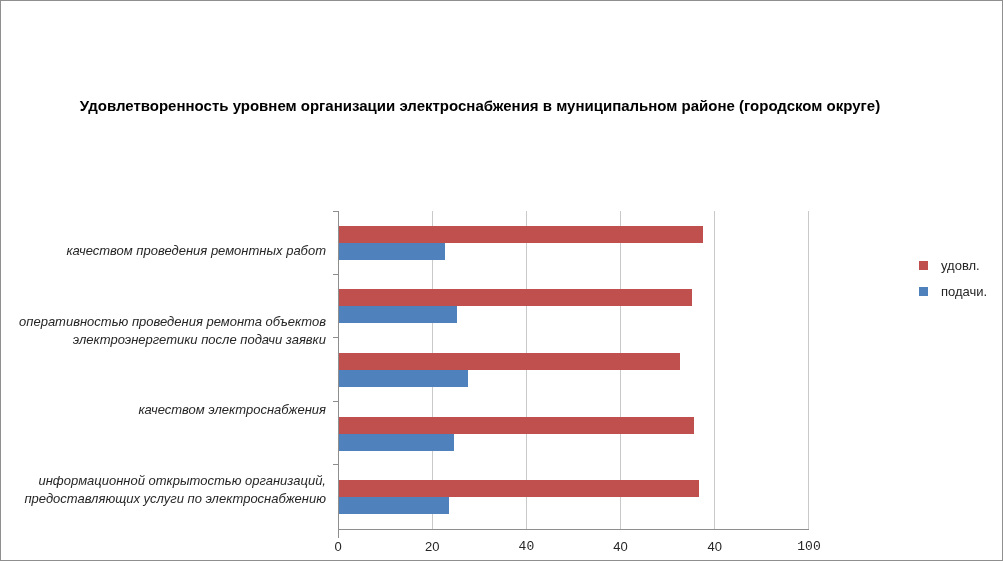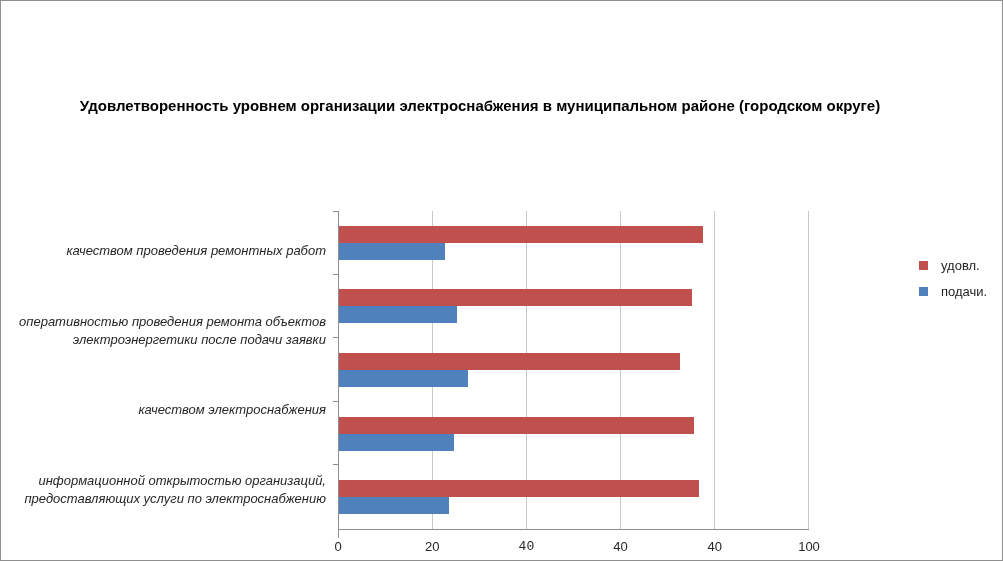--- a/index.html
+++ b/index.html
@@ -171,21 +171,21 @@
       <div class="cat-tick" style="top: calc(60% - 1px); background: rgb(142, 142, 142);"></div>
       <div class="cat-tick" style="top: calc(80% - 1px); background: rgb(142, 142, 142);"></div>
     </div>
 
   <div class="xlabels" id="xlabels">
       <div class="xtick-label" style="left: 0%;">0</div>
       <div class="xtick-label" style="left: 20%;">20</div>
       <div class="xtick-label" style="left: 40%; font-family: Liberation Mono, monospace;">40</div>
       <div class="xtick-label" style="left: 60%;">40</div>
       <div class="xtick-label" style="left: 80%;">40</div>
-      <div class="xtick-label" style="left: 100%;">100</div>
+      <div class="xtick-label" style="left: 100%; font-family: Liberation Mono, monospace;">100</div>
     </div>
 
   <div class="legend" id="legend">
       <div class="legend-item">
         <span class="swatch" style="background: rgb(192, 80, 77);"></span>
         <span>удовл.</span>
       </div>
       <div class="legend-item">
         <span class="swatch" style="background: rgb(79, 129, 189);"></span>
         <span>подачи.</span>

